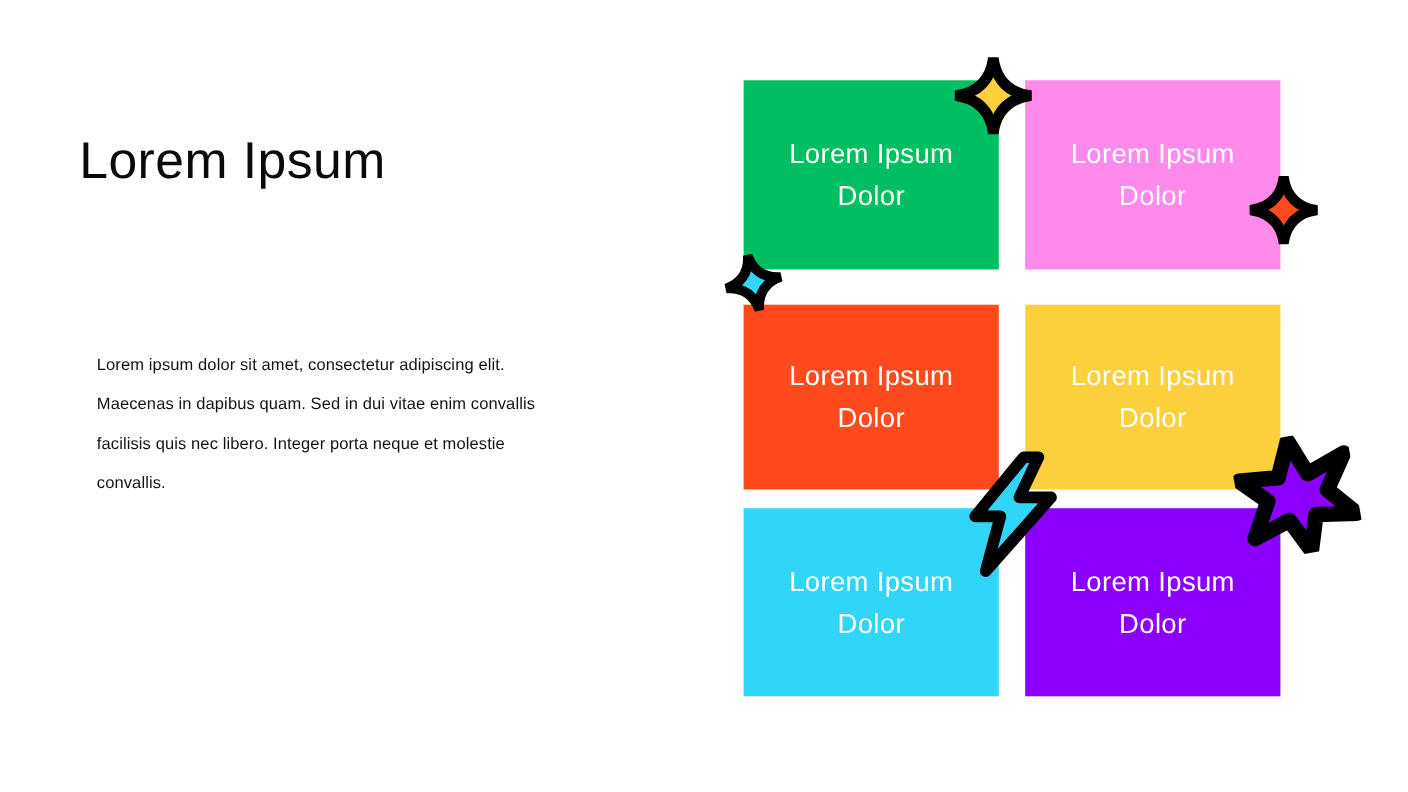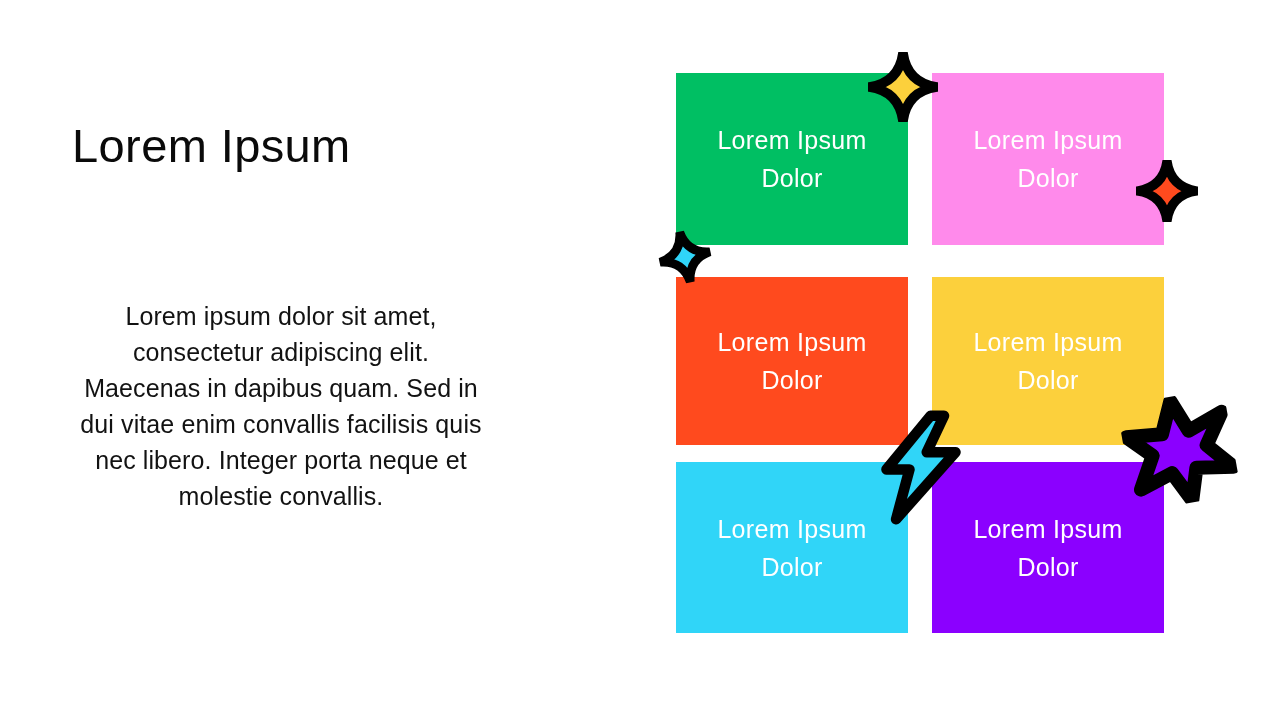--- a/index.html
+++ b/index.html
@@ -41,28 +41,27 @@
     color: #0a0a0a;
     margin: 0;
     white-space: nowrap;
   }
 
   #body-paragraph {
     position: absolute;
     left: 0px;
     top: 178px;
     width: 418px;
-    margin: 0;
+    margin: 16px;
     font-family: "Liberation Sans", sans-serif;
-    font-size: 25px;
+    font-size: 15px;
     font-weight: 400;
     line-height: 36px;
     letter-spacing: 0.1px;
     color: #121212;
-    text-align: center;
   }
 
   
   #card-grid {
     position: absolute;
     left: 676px;
     top: 73px;
     width: 488px;
     height: 560px;
   }

